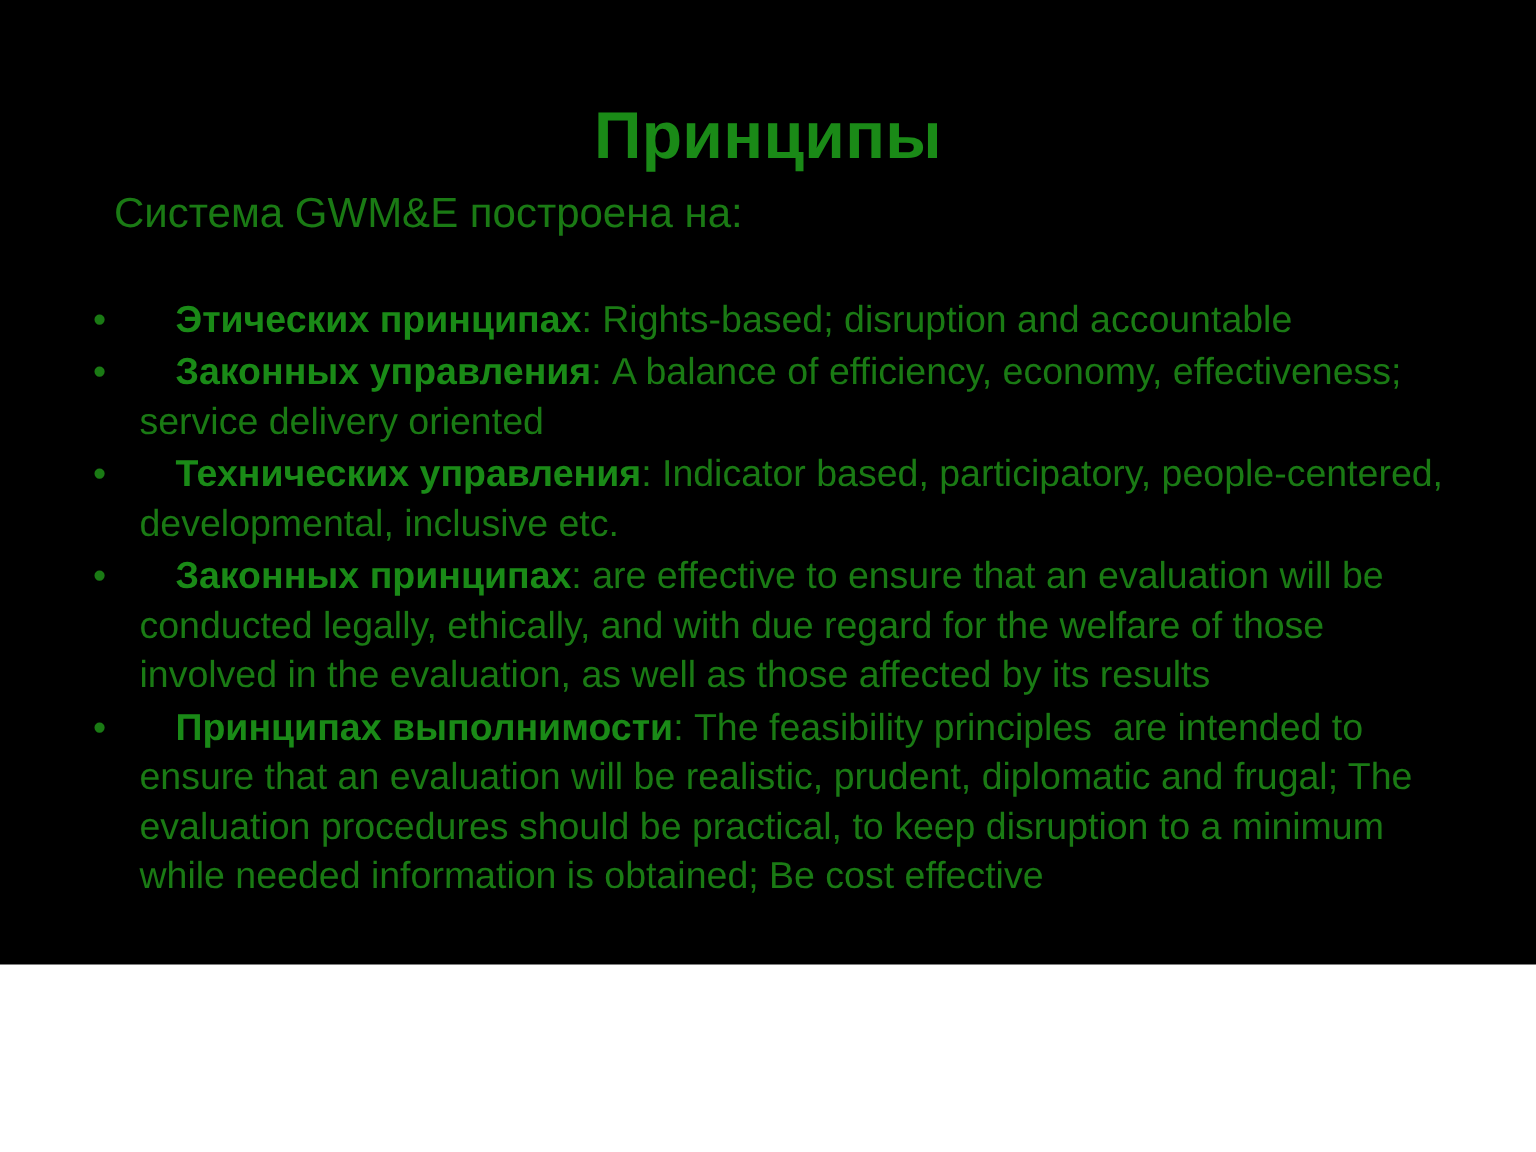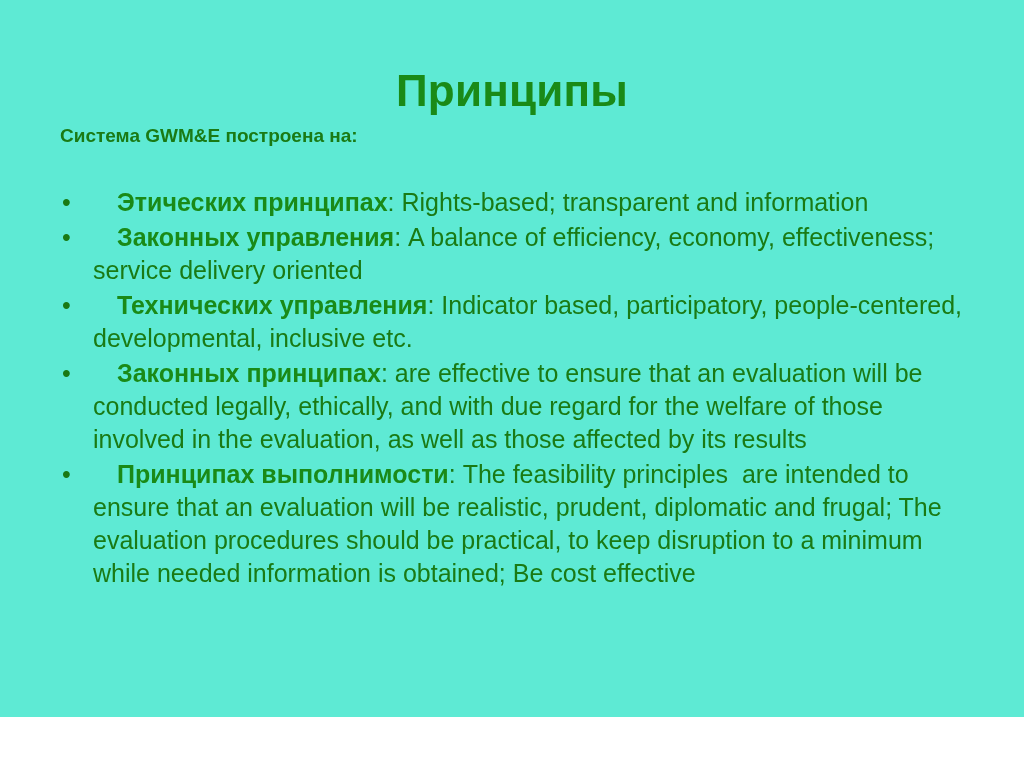--- a/index.html
+++ b/index.html
@@ -11,22 +11,22 @@
     width: 1024px;
     height: 768px;
     background: #ffffff;
     font-family: "Liberation Sans", sans-serif;
     overflow: hidden;
   }
 
   .slide {
     position: relative;
     width: 1024px;
-    height: 717px;
-    background: #5eead4;
+    height: 643px;
+    background: #000000;
     box-sizing: border-box;
   }
 
   .slide-title {
     position: absolute;
     left: 0;
     top: 38px;
     width: 1024px;
     text-align: center;
     font-size: 44px;
@@ -37,25 +37,25 @@
   }
 
   .slide-body {
     position: absolute;
     left: 60px;
     top: 124px;
     width: 920px;
   }
 
   .lead-line {
-    font-size: 19px;
-    font-weight: bold;
+    font-size: 28px;
+    font-weight: normal;
     color: #1a7a14;
     line-height: 1.25;
-    margin: 0 0 10px 0;
+    margin: 0 0 10px 16px;
   }
 
   .bullet-list {
     list-style: none;
     margin: 38px 0 0 0;
     padding: 0;
   }
 
   .bullet-item {
     position: relative;
@@ -97,21 +97,21 @@
 
   <h1 class="slide-title">Принципы</h1>
 
   <div class="slide-body">
 
     <p class="lead-line">Система GWM&amp;E построена на:</p>
 
     <ul class="bullet-list">
 
       <li class="bullet-item">
-        <span class="bullet-marker">•</span><span class="bullet-term">Этических принципах</span><span class="bullet-rest">: Rights-based; transparent and information</span>
+        <span class="bullet-marker">•</span><span class="bullet-term">Этических принципах</span><span class="bullet-rest">: Rights-based; disruption and accountable</span>
       </li>
 
       <li class="bullet-item">
         <span class="bullet-marker">•</span><span class="bullet-term">Законных управления</span><span class="bullet-rest">: A balance of efficiency, economy, effectiveness; service delivery oriented</span>
       </li>
 
       <li class="bullet-item">
         <span class="bullet-marker">•</span><span class="bullet-term">Технических управления</span><span class="bullet-rest">: Indicator based, participatory, people-centered, developmental, inclusive etc.</span>
       </li>
 

